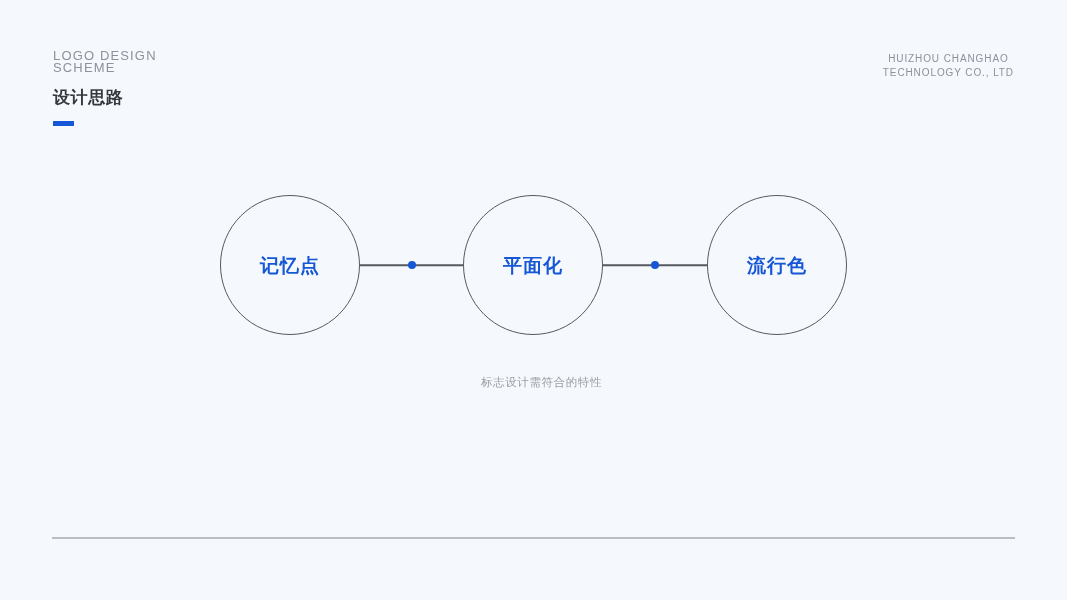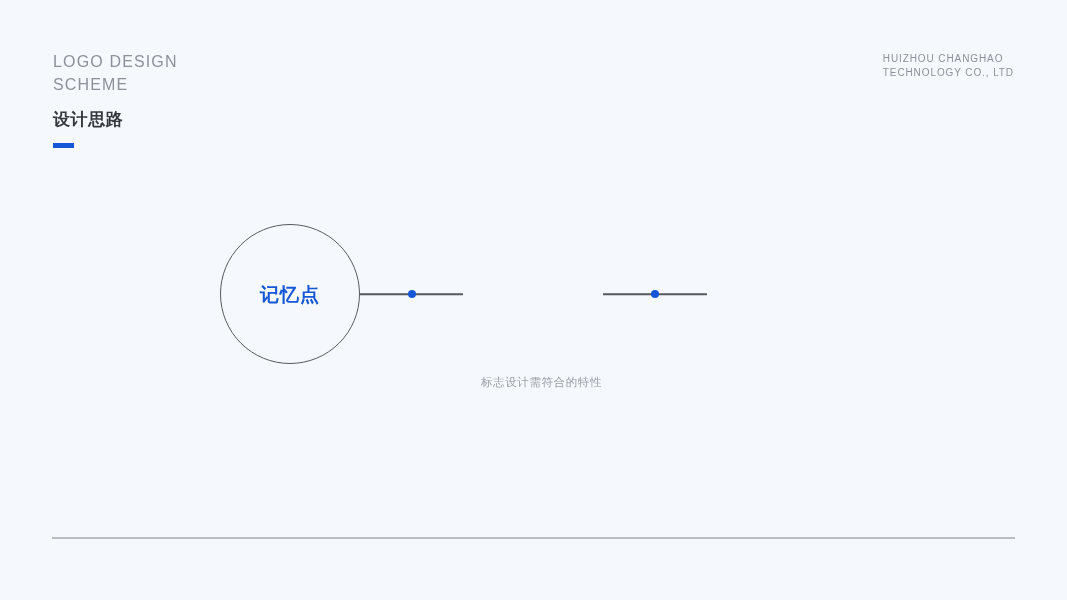--- a/index.html
+++ b/index.html
@@ -15,22 +15,22 @@
     position: relative;
   }
 
   
   .header-left {
     position: absolute;
     left: 53px;
     top: 50px;
   }
   .eyebrow {
-    font-size: 16px;
-    line-height: 23px;
+    font-size: 13px;
+    line-height: 12px;
     letter-spacing: 1.15px;
     color: #8c919b;
     white-space: pre-line;
   }
   .main-heading {
     margin-top: 12px;
     font-size: 17px;
     font-weight: bold;
     color: #35383d;
     letter-spacing: 0.6px;
@@ -39,33 +39,33 @@
     margin-top: 12px;
     width: 21px;
     height: 5px;
     background: #1557d6;
   }
 
   .header-right {
     position: absolute;
     right: 53px;
     top: 52px;
-    text-align: left;
+    text-align: center;
     font-size: 10px;
     line-height: 14px;
     letter-spacing: 0.9px;
     color: #8c919b;
     white-space: pre-line;
   }
 
   
   .diagram {
     position: absolute;
     left: 0;
-    top: 224px;
+    top: 195px;
     width: 1067px;
     height: 142px;
   }
   .node {
     position: absolute;
     top: 0;
     width: 140px;
     height: 140px;
     border: 1px solid #56595f;
     border-radius: 50%;
@@ -153,24 +153,30 @@
 
 <div class="diagram">
 
   <div class="node node-0">
     <span class="node-label">记忆点</span>
   </div>
 
   <div class="connector connector-0"></div>
   <div class="connector-dot dot-0"></div>
 
+  <div class="node node-1">
+    <span class="node-label">平面化</span>
+  </div>
 
   <div class="connector connector-1"></div>
   <div class="connector-dot dot-1"></div>
 
+  <div class="node node-2">
+    <span class="node-label">流行色</span>
+  </div>
 
 </div>
 
 <div class="caption">标志设计需符合的特性</div>
 
 <div class="footer">
   <div class="footer-rule"></div>
 </div>
 
 </body></html>

